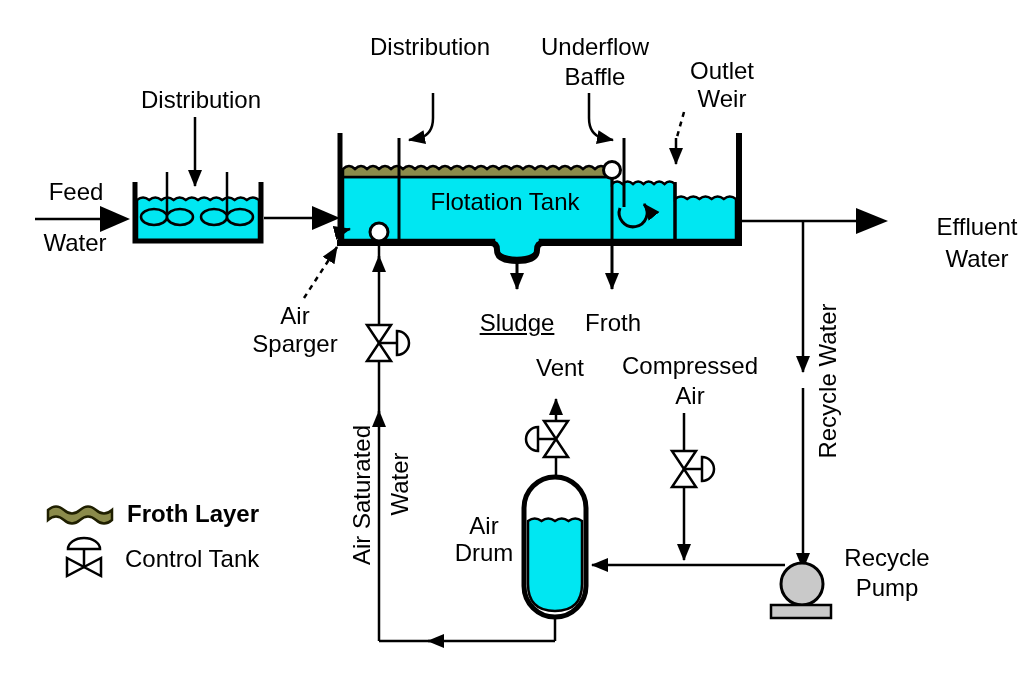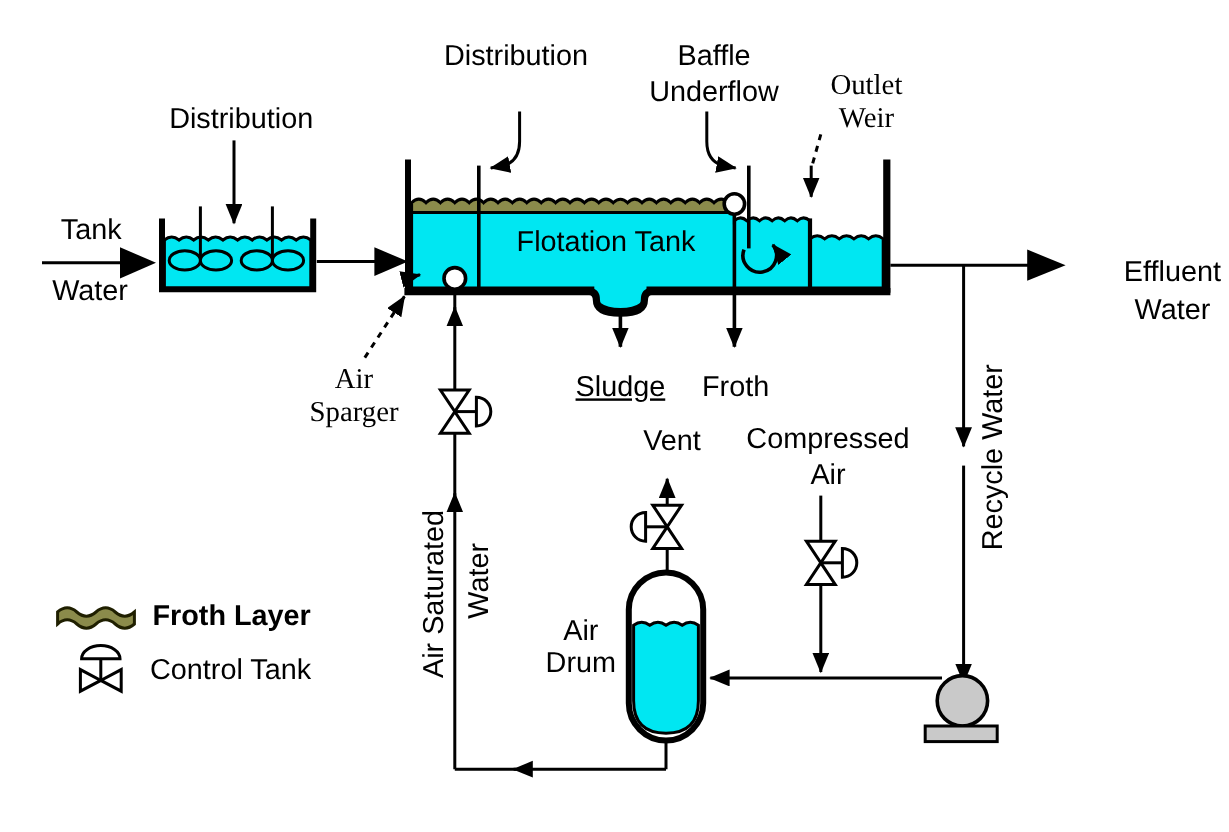--- a/index.html
+++ b/index.html
@@ -1,21 +1,21 @@
 <!DOCTYPE html>
 <html><head>
 <meta charset="utf-8">
 <style>
   html,body{margin:0;padding:0;background:#fff;}
   .stage{position:relative;width:1024px;height:693px;background:#fff;overflow:hidden;
          font-family:"Liberation Sans", sans-serif;color:#000;}
   svg{position:absolute;left:0;top:0;}
   .lbl{position:absolute;transform:translateX(-50%);text-align:center;white-space:nowrap;
        font-size:24px;line-height:30px;}
-  .lbl.lh28{line-height:28px;font-family:Liberation Serif, serif;}
+  .lbl.lh28{line-height:28px;}
   .lbl.lh27{line-height:27px;}
   .lbl.lh32{line-height:32px;}
   .lbl.left{transform:none;text-align:left;}
   .vlbl{position:absolute;white-space:nowrap;font-size:24px;line-height:24px;
         transform:translate(-50%,-50%) rotate(-90deg);}
 </style>
 </head>
 <body>
 
 <div class="stage">
@@ -147,31 +147,31 @@
     <g>
       <path d="M68,549 A16,11 0 0 1 100,549 Z" fill="#fff" stroke="#000" stroke-width="2.5"></path>
       <line x1="84" y1="549" x2="84" y2="567" stroke="#000" stroke-width="2.5"></line>
       <polygon points="67,558 67,576 84,567" fill="#fff" stroke="#000" stroke-width="2.5"></polygon>
       <polygon points="101,558 101,576 84,567" fill="#fff" stroke="#000" stroke-width="2.5"></polygon>
     </g>
   </svg>
 
   <div class="lbl" style="left:201px;top:85px;">Distribution</div>
 
-  <div class="lbl" style="left:76px;top:177px;">Tank</div>
+  <div class="lbl" style="left:76px;top:177px;">Feed</div>
   <div class="lbl" style="left:75px;top:228px;">Water</div>
 
 
   <div class="lbl" style="left:430px;top:32px;">
     <div>Distribution</div>
   </div>
 
   <div class="lbl" style="left:595px;top:32px;">
+    <div>Underflow</div>
     <div>Baffle</div>
-    <div>Underflow</div>
   </div>
 
   <div class="lbl lh28" style="left:722px;top:57px;">
     <div>Outlet</div>
     <div>Weir</div>
   </div>
 
   <div class="lbl" style="left:505px;top:187px;">Flotation Tank</div>
 
   <div class="lbl lh28" style="left:295px;top:302px;">
@@ -197,17 +197,21 @@
   <div class="lbl" style="left:690px;top:351px;">
     <div>Compressed</div>
     <div>Air</div>
   </div>
 
   <div class="lbl lh27" style="left:484px;top:512px;">
     <div>Air</div>
     <div>Drum</div>
   </div>
 
+  <div class="lbl" style="left:887px;top:543px;">
+    <div>Recycle</div>
+    <div>Pump</div>
+  </div>
 
   <div class="lbl left" style="left:127px;top:499px;font-weight:bold;">Froth Layer</div>
   <div class="lbl left" style="left:125px;top:544px;">Control Tank</div>
 
 </div>
 
 </body></html>

